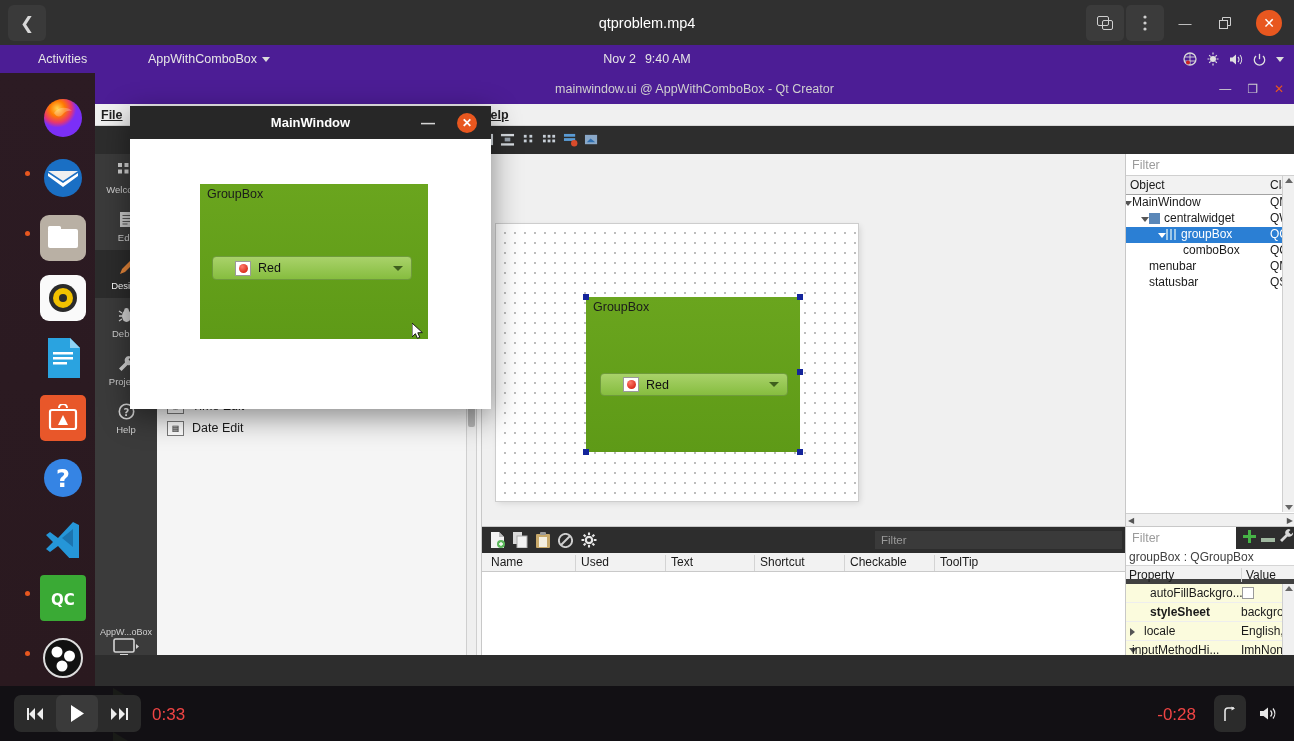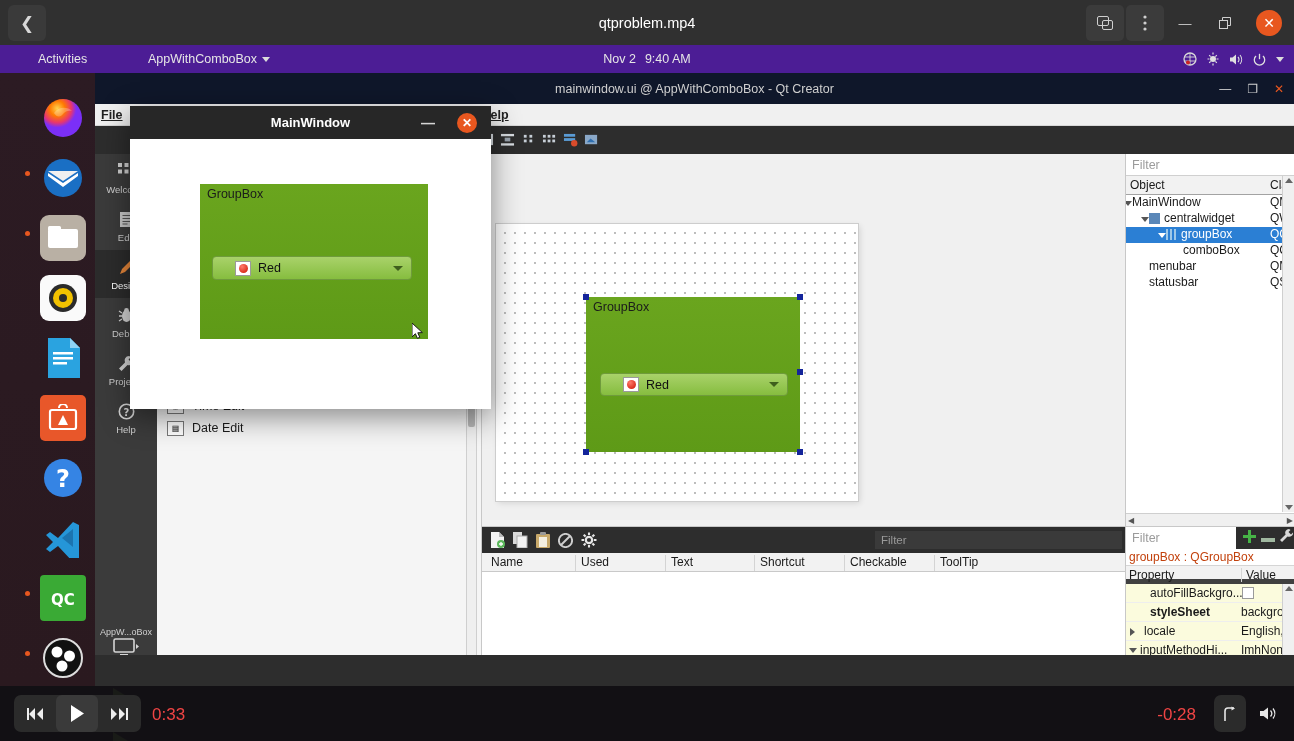--- a/index.html
+++ b/index.html
@@ -47,21 +47,21 @@
   .dock{
     position:absolute; left:0; top:73px; width:95px; height:613px;
     background:#2b1a22; background:linear-gradient(180deg,#2c1b23,#2a191f);
   }
   .dock-icon{ position:absolute; left:40px; width:46px; height:46px; border-radius:9px;
     display:flex;align-items:center;justify-content:center; cursor:pointer; overflow:hidden;}
   .dock-dot{ position:absolute; left:25px; width:5px;height:5px;border-radius:50%;background:#e8571f;}
 
   
   .qt-win{ position:absolute; left:95px; top:73px; width:1199px; height:613px; background:#f3f3f3; }
-  .qt-titlebar{ position:absolute; left:0; top:0; width:1199px; height:31px; background:#0f172a; color:#cfcfcf;}
+  .qt-titlebar{ position:absolute; left:0; top:0; width:1199px; height:31px; background:#4c1d95; color:#cfcfcf;}
   .qt-titlebar .t{ position:absolute; width:1199px; height:31px; display:flex;align-items:center;justify-content:center;
     font-size:12.5px; color:#cfcfcf;}
   .qt-titlebar .r{ position:absolute; right:10px; top:0; height:31px; display:flex;align-items:center;gap:16px;font-size:12px;}
   .qt-menubar{ position:absolute; left:0; top:31px; width:1199px; height:22px; background:#f0f0f0;
     border-bottom:1px solid #d8d8d8; font-size:12.5px; color:#222; display:flex; align-items:center; padding-left:6px; gap:14px;}
   .qt-menubar span{ cursor:pointer; }
   .qt-menubar u{ text-decoration:underline;font-weight:bold; }
   .qt-toolbar{ position:absolute; left:0; top:53px; width:1199px; height:28px; background:#2d2d2d;
     display:flex; align-items:center; gap:6px; padding-left:300px;}
   .tb-ico{ width:15px;height:14px; cursor:pointer; }
@@ -146,21 +146,21 @@
     display:flex; align-items:center; justify-content:space-between; padding:0 2px; font-size:8px; color:#555;}
   .vscroll{ position:absolute; right:0; top:22px; width:12px; height:336px; background:#f0f0f0; border-left:1px solid #cfcfcf;}
 
   
   .propedit{ position:absolute; left:1030px; top:453px; width:169px; height:160px; background:#fff; border-left:1px solid #c8c8c8;
     border-top:1px solid #c8c8c8; overflow:hidden;}
   .pe-filter{ position:absolute; left:0; top:0; width:169px; height:22px; background:#2d2d2d;
     display:flex; align-items:center;}
   .pe-filter .fi{ width:110px; height:22px; background:#fff; color:#9b9b9b; font-size:12.5px;
     display:flex;align-items:center;padding-left:6px; cursor:text;}
-  .pe-obj{ position:absolute; left:0; top:22px; width:169px; height:17px; font-size:12px; color:#c2410c;
+  .pe-obj{ position:absolute; left:0; top:22px; width:169px; height:17px; font-size:12px; color:#404040;
     border-bottom:1px solid #d5d5d5; padding-left:3px; display:flex;align-items:center;}
   .pe-head{ position:absolute; left:0; top:39px; width:169px; height:18px; background:#f2f2f2;
     border-bottom:5px solid #404040; font-size:12px; color:#1a1a1a;}
   .pe-row{ position:absolute; left:0; width:169px; height:19px; font-size:12px; color:#1a1a1a;
     border-bottom:1px solid #eee; cursor:pointer;}
   .pe-row.y{ background:#fbfbdd; }
   .pe-name{ position:absolute; top:2px; white-space:nowrap; }
   .pe-val{ position:absolute; left:115px; top:2px; white-space:nowrap; }
   .pe-chk{ position:absolute; left:116px; top:3px; width:12px;height:12px;background:#fff;border:1px solid #9a9a9a;}
 
@@ -688,21 +688,21 @@
             <span class="pe-name" style="left:24px;font-weight:bold;">styleSheet</span>
             <span class="pe-val">backgroun...</span>
           </div>
           <div class="pe-row y" style="top: 95px;">
             <span style="position:absolute;left:4px;top:6px;width:0;height:0;border-top:4px solid transparent;border-bottom:4px solid transparent;border-left:5px solid #555"></span>
             <span class="pe-name" style="left:10px;padding-left:8px;">locale</span>
             <span class="pe-val">English, India</span>
           </div>
           <div class="pe-row y" style="top: 114px;">
             <span class="twist" style="left:3px;top:7px"></span>
-            <span class="pe-name" style="left:14px;">inputMethodHi...</span>
+            <span class="pe-name" style="left:6px;">inputMethodHi...</span>
             <span class="pe-val">ImhNone</span>
           </div>
           <div class="pe-row y" style="top: 133px;">
             <span class="pe-name" style="left:38px;">ImhNone</span>
             <span class="pe-chk"></span>
           </div>
           <div class="pe-row y" style="top: 152px;">
             <span class="pe-name" style="left:38px;">ImhHiddenT...</span>
             <span class="pe-chk"></span>
           </div>

